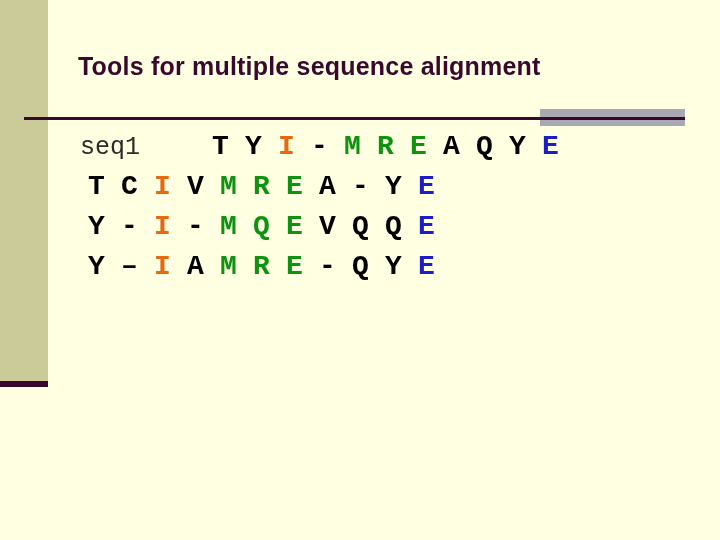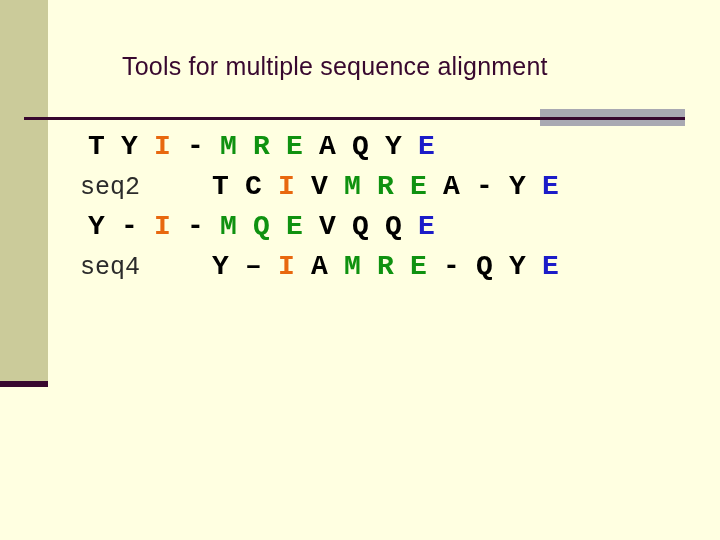--- a/index.html
+++ b/index.html
@@ -33,25 +33,24 @@
     width: 48px;
     height: 6px;
     background: #38082F;
   }
   .title {
     position: absolute;
     left: 78px;
     top: 52px;
     font-family: "Liberation Sans", sans-serif;
     font-size: 25px;
-    font-weight: normal;
+    font-weight: bold;
     color: #38082F;
     letter-spacing: 0.2px;
     white-space: nowrap;
-    margin-left: 44px;
   }
   .divider-bar {
     position: absolute;
     left: 540px;
     top: 109px;
     width: 145px;
     height: 17px;
     background: #A9A9B2;
     z-index: 1;
   }
@@ -100,34 +99,34 @@
   <div class="sidebar"></div>
   <div class="sidebar-cap"></div>
 
   <div class="title">Tools for multiple sequence alignment</div>
 
   <div class="divider-bar"></div>
   <div class="divider-line"></div>
 
   <div class="alignment">
       <div class="align-row">
+        <span class="seq-label">seq1</span>
         <span class="residue" style="color: rgb(0, 0, 0);">T</span>
         <span class="residue" style="color: rgb(0, 0, 0);">Y</span>
         <span class="residue" style="color: rgb(232, 104, 15);">I</span>
         <span class="residue" style="color: rgb(0, 0, 0);">-</span>
         <span class="residue" style="color: rgb(15, 146, 16);">M</span>
         <span class="residue" style="color: rgb(15, 146, 16);">R</span>
         <span class="residue" style="color: rgb(15, 146, 16);">E</span>
         <span class="residue" style="color: rgb(0, 0, 0);">A</span>
         <span class="residue" style="color: rgb(0, 0, 0);">Q</span>
         <span class="residue" style="color: rgb(0, 0, 0);">Y</span>
         <span class="residue" style="color: rgb(28, 28, 200);">E</span>
       </div>
       <div class="align-row">
-        <span class="seq-label">seq2</span>
         <span class="residue" style="color: rgb(0, 0, 0);">T</span>
         <span class="residue" style="color: rgb(0, 0, 0);">C</span>
         <span class="residue" style="color: rgb(232, 104, 15);">I</span>
         <span class="residue" style="color: rgb(0, 0, 0);">V</span>
         <span class="residue" style="color: rgb(15, 146, 16);">M</span>
         <span class="residue" style="color: rgb(15, 146, 16);">R</span>
         <span class="residue" style="color: rgb(15, 146, 16);">E</span>
         <span class="residue" style="color: rgb(0, 0, 0);">A</span>
         <span class="residue" style="color: rgb(0, 0, 0);">-</span>
         <span class="residue" style="color: rgb(0, 0, 0);">Y</span>
@@ -140,21 +139,20 @@
         <span class="residue" style="color: rgb(0, 0, 0);">-</span>
         <span class="residue" style="color: rgb(15, 146, 16);">M</span>
         <span class="residue" style="color: rgb(15, 146, 16);">Q</span>
         <span class="residue" style="color: rgb(15, 146, 16);">E</span>
         <span class="residue" style="color: rgb(0, 0, 0);">V</span>
         <span class="residue" style="color: rgb(0, 0, 0);">Q</span>
         <span class="residue" style="color: rgb(0, 0, 0);">Q</span>
         <span class="residue" style="color: rgb(28, 28, 200);">E</span>
       </div>
       <div class="align-row">
-        <span class="seq-label">seq4</span>
         <span class="residue" style="color: rgb(0, 0, 0);">Y</span>
         <span class="residue" style="color: rgb(0, 0, 0);">–</span>
         <span class="residue" style="color: rgb(232, 104, 15);">I</span>
         <span class="residue" style="color: rgb(0, 0, 0);">A</span>
         <span class="residue" style="color: rgb(15, 146, 16);">M</span>
         <span class="residue" style="color: rgb(15, 146, 16);">R</span>
         <span class="residue" style="color: rgb(15, 146, 16);">E</span>
         <span class="residue" style="color: rgb(0, 0, 0);">-</span>
         <span class="residue" style="color: rgb(0, 0, 0);">Q</span>
         <span class="residue" style="color: rgb(0, 0, 0);">Y</span>

